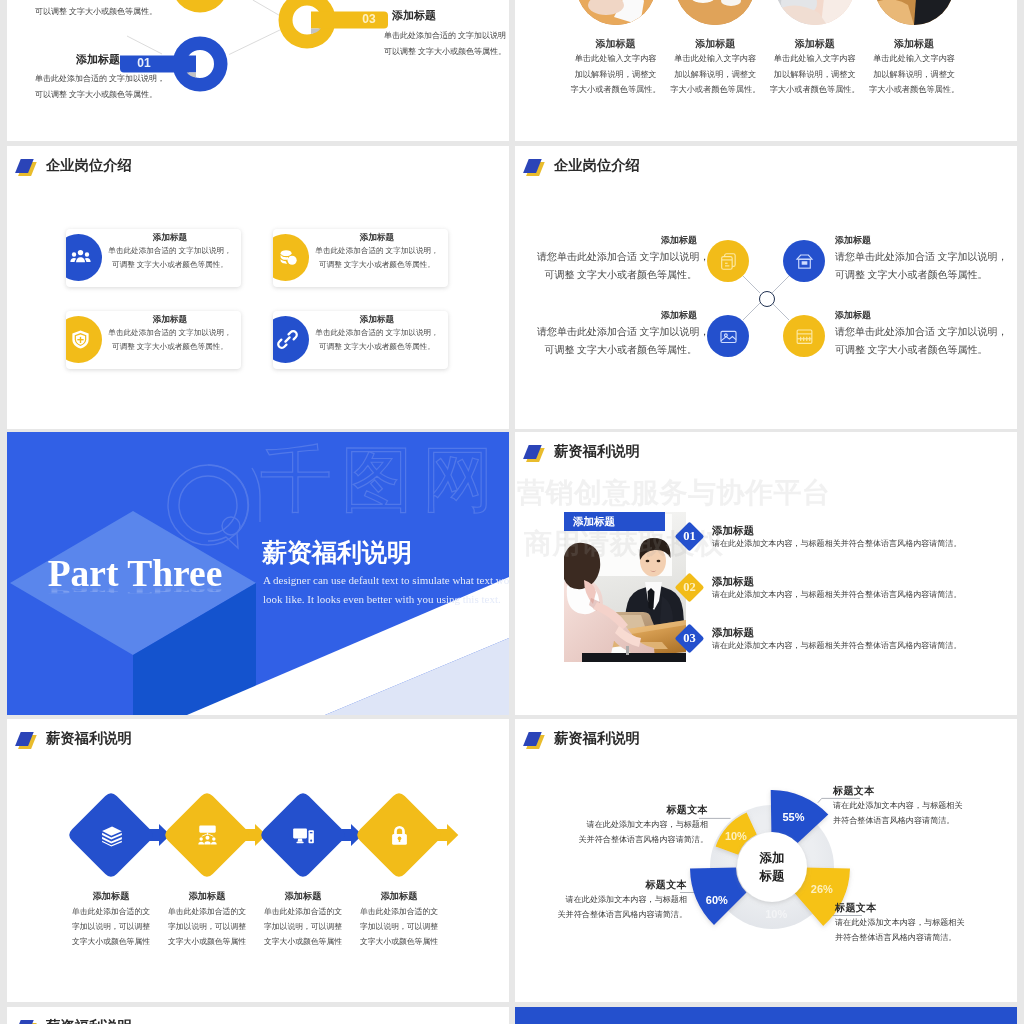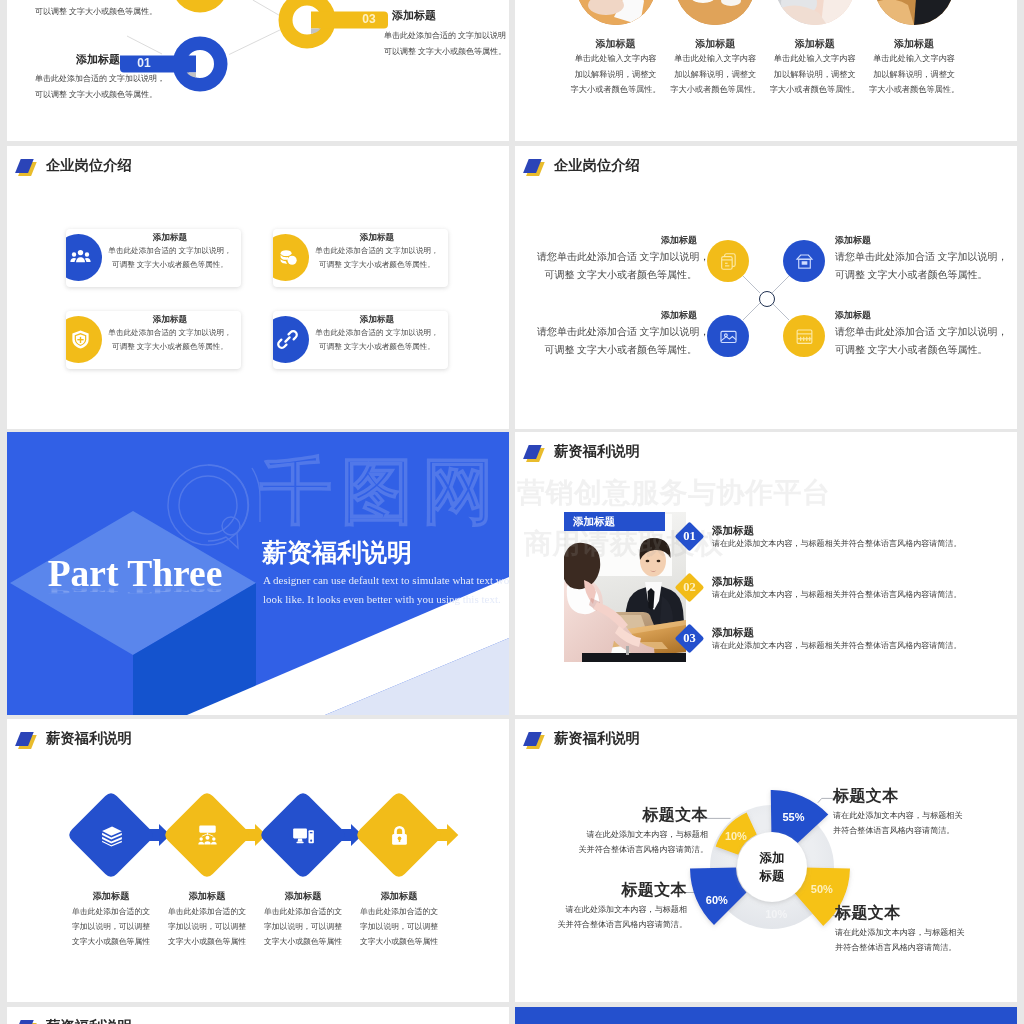--- a/index.html
+++ b/index.html
@@ -52,21 +52,21 @@
 
   
   .partlabel{position:absolute;left:17px;top:122px;width:222px;height:40px;line-height:40px;
      text-align:center;font-size:37.5px;font-weight:bold;color:#fff;letter-spacing:0px;
      font-family:"Liberation Serif",serif;}
   .partrefl{position:absolute;left:17px;top:113px;width:222px;height:40px;line-height:40px;
      text-align:center;font-size:37.5px;font-weight:bold;color:#fff;letter-spacing:0px;opacity:.40;
      font-family:"Liberation Serif",serif;transform:scaleY(-0.26);transform-origin:center bottom;
      -webkit-mask-image:linear-gradient(to top,rgba(0,0,0,0) 18%,rgba(0,0,0,.55) 62%,rgba(0,0,0,0) 90%);
      mask-image:linear-gradient(to top,rgba(0,0,0,0) 18%,rgba(0,0,0,.55) 62%,rgba(0,0,0,0) 90%);filter:blur(0.4px);}
-  .wmtext{position:absolute;left:253px;top:21px;font-size:72px;font-weight:bold;line-height:1.1;
+  .wmtext{position:absolute;left:253px;top:9px;font-size:72px;font-weight:normal;line-height:1.1;
      color:transparent;-webkit-text-stroke:1.2px #5178e9;letter-spacing:9px;white-space:nowrap;}
   .covertitle{position:absolute;left:255px;top:104px;font-size:25px;font-weight:bold;color:#fff;
      letter-spacing:0px;}
   .coversub{position:absolute;left:256px;top:139px;font-size:11px;color:#e4eaf9;
      line-height:1.72;white-space:pre;}
 
   
   .photobox{position:absolute;left:49px;top:80px;width:122px;height:150px;overflow:hidden;}
   .photocap{position:absolute;left:49px;top:80px;width:101px;height:19px;background:#2450cd;z-index:7;}
   .photocap span{position:absolute;left:9px;top:2.5px;font-size:10.5px;font-weight:bold;color:#fff;}
@@ -87,21 +87,21 @@
   .steptext .t{font-size:9.2px;font-weight:bold;color:#333;line-height:1.6;}
   .steptext .b{font-size:7.8px;color:#444;line-height:1.95;white-space:pre;}
 
   
   .dlabel{position:absolute;width:40px;height:13px;line-height:13px;text-align:center;
      font-size:11px;font-weight:bold;
      font-family:"Liberation Sans",sans-serif;letter-spacing:0px;}
   .dcenter{position:absolute;left:222px;top:130px;width:70px;text-align:center;
      font-size:12.5px;font-weight:bold;color:#222;line-height:1.45;white-space:pre-line;}
   .dtext{position:absolute;width:180px;}
-  .dtext .t{font-size:16px;font-weight:bold;color:#2b2b2b;line-height:1.6;letter-spacing:0.4px;}
+  .dtext .t{font-size:10px;font-weight:bold;color:#2b2b2b;line-height:1.6;letter-spacing:0.4px;}
   .dtext .b{font-size:8.1px;color:#3a3a3a;line-height:1.85;white-space:pre;}
 
 </style>
 </head>
 <body>
 
 <div id="page">
 
 <div class="slide s-l r0">
   <svg style="position:absolute;left:0;top:0" width="502" height="283" viewBox="0 0 502 283">
@@ -649,21 +649,21 @@
     <g filter="url(#sshadow)">
       <path fill="#f6c212" d="M223.2 135.7 A36 36 0 0 1 241.8 115.4 L231.6 93.6 A60 60 0 0 0 200.6 127.5 Z"></path>
       <path fill="#2450cd" d="M256.4 114.0 A34 34 0 0 1 281.9 124.8 L313.3 95.5 A77 77 0 0 0 255.7 71.0 Z"></path>
       <path fill="#f6c212" d="M290.0 148.6 A33 33 0 0 1 278.6 172.9 L308.2 206.9 A78 78 0 0 0 335.0 149.4 Z"></path>
       <path fill="#2450cd" d="M231.5 173.5 A36 36 0 0 1 221.0 148.6 L175.0 149.4 A82 82 0 0 0 199.0 206.0 Z"></path>
     </g>
 
     <circle cx="257" cy="148" r="35" fill="#fff" filter="url(#sshadow)"></circle>
   </svg>
   <div class="dlabel" style="left:258.5px;top:91.6px;color:#fff">55%</div>
-  <div class="dlabel" style="left:286.8px;top:164.2px;color:#fdf0bf">50%</div>
+  <div class="dlabel" style="left:286.8px;top:164.2px;color:#fdf0bf">26%</div>
   <div class="dlabel" style="left:200.9px;top:110.6px;color:#fdf0bf">10%</div>
   <div class="dlabel" style="left:181.8px;top:175px;color:#fff">60%</div>
   <div class="dlabel" style="left:241.2px;top:189px;color:#f3f4f6">10%</div>
   <div class="dcenter"><span>添加
 标题</span></div>
 
   <div class="dtext" style="left:318px;top:64px;text-align:left">
     <div class="t">标题文本</div>
     <div class="b">请在此处添加文本内容，与标题相关
 并符合整体语言风格内容请简洁。</div>

